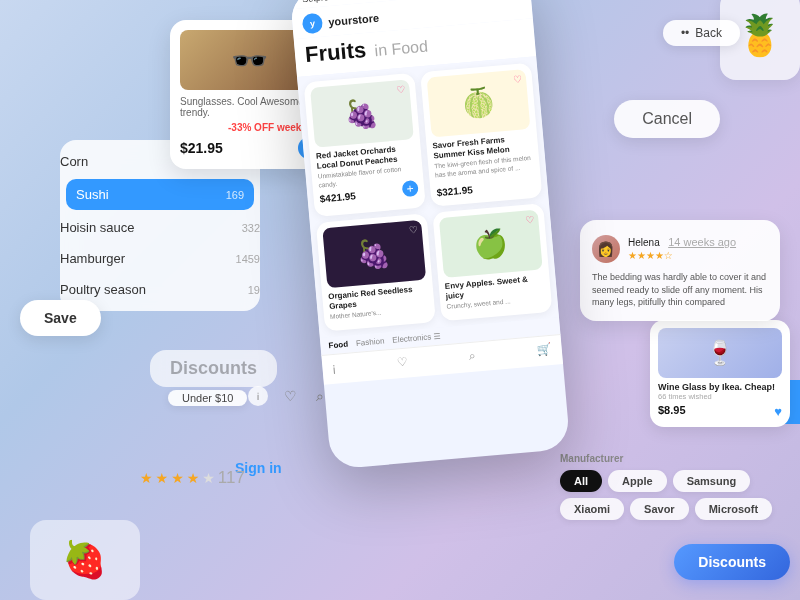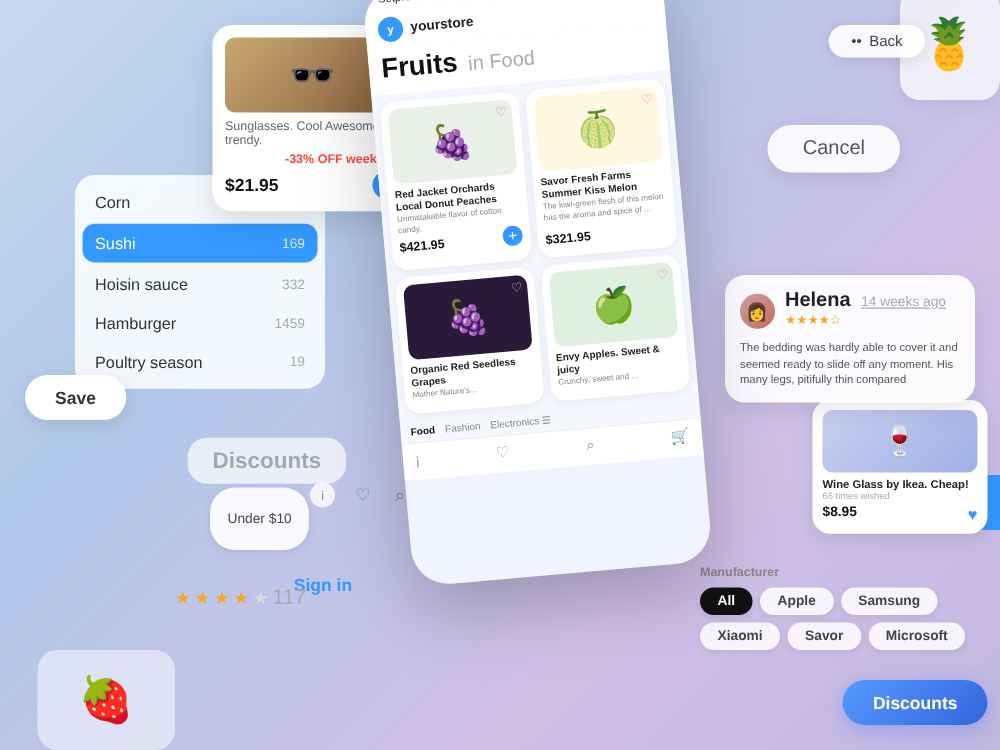--- a/index.html
+++ b/index.html
@@ -180,21 +180,21 @@
     .menu-list {
       background: rgba(255,255,255,0.85);
       border-radius: 16px;
       padding: 6px 0;
       backdrop-filter: blur(10px);
     }
     .menu-item {
       display: flex;
       justify-content: space-between;
       align-items: center;
-      padding: 8px 16px;
+      padding: 8px 0;
       font-size: 13px;
       color: #333;
       cursor: pointer;
     }
     .menu-item.active {
       background: #3399ff;
       color: white;
       border-radius: 10px;
       margin: 2px 6px;
       padding: 8px 10px;
@@ -294,21 +294,21 @@
       z-index: 4;
     }
 
     
     .under-chip {
       position: absolute;
       left: 168px;
       top: 390px;
       background: rgba(255,255,255,0.9);
       border-radius: 20px;
-      padding: 19px 14px;
+      padding: 2px 14px;
       font-size: 11px;
       color: #444;
       box-shadow: 0 2px 8px rgba(0,0,0,0.08);
       cursor: pointer;
       z-index: 5;
     }
 
     
     .cancel-btn {
       position: absolute;
@@ -364,22 +364,22 @@
       height: 28px;
       border-radius: 50%;
       background: linear-gradient(135deg, #d4a0a0, #c07060);
       overflow: hidden;
       display: flex;
       align-items: center;
       justify-content: center;
       font-size: 14px;
     }
     .reviewer-name {
-      font-size: 16px;
-      font-weight: 700;
+      font-size: 10px;
+      font-weight: 400;
       color: #222;
     }
     .review-stars {
       color: #f5a623;
       font-size: 10px;
       margin-bottom: 4px;
     }
     .review-text {
       font-size: 9px;
       color: #555;

